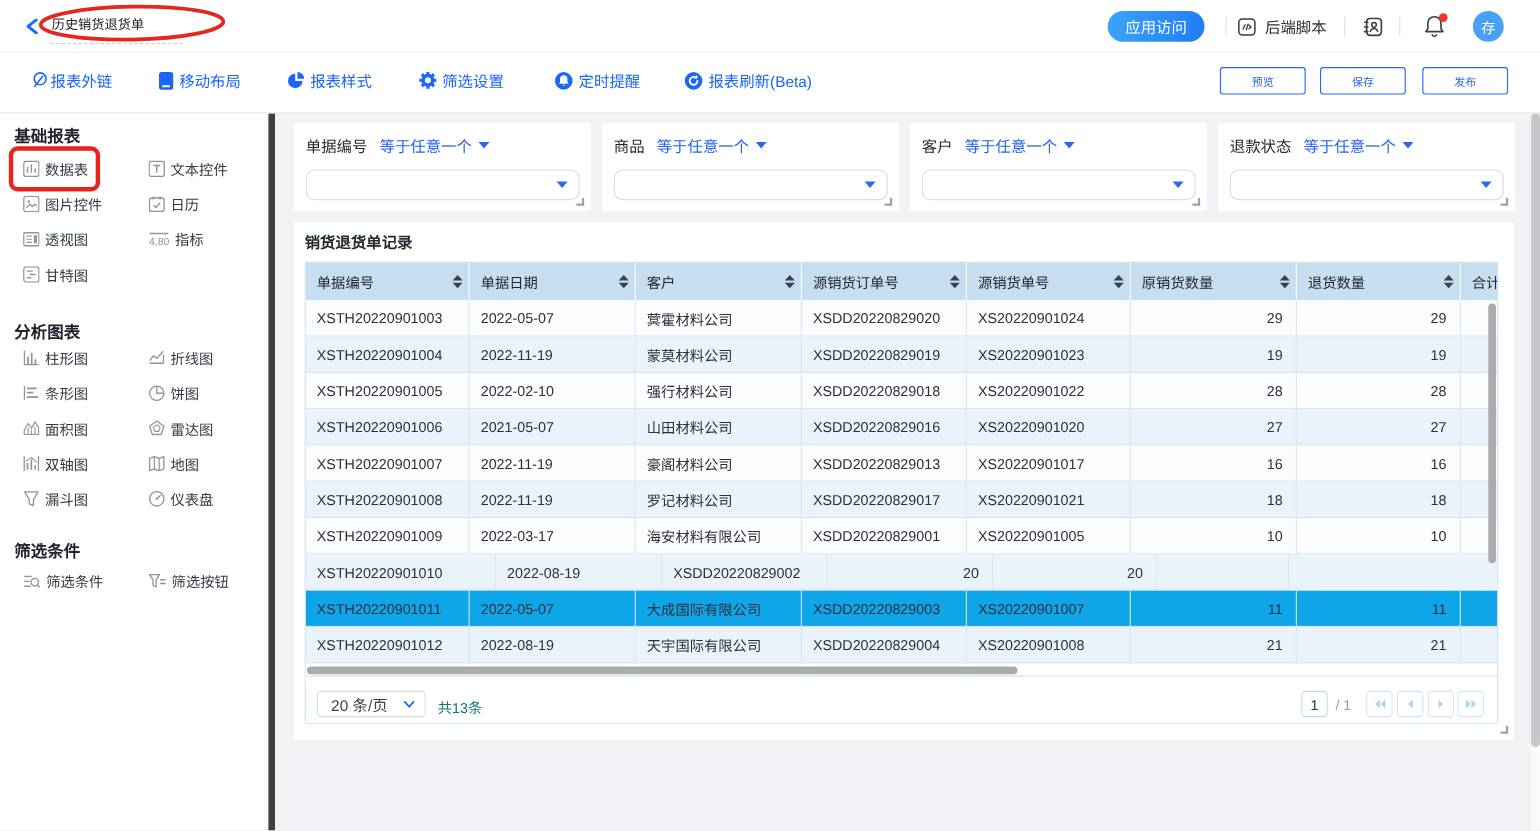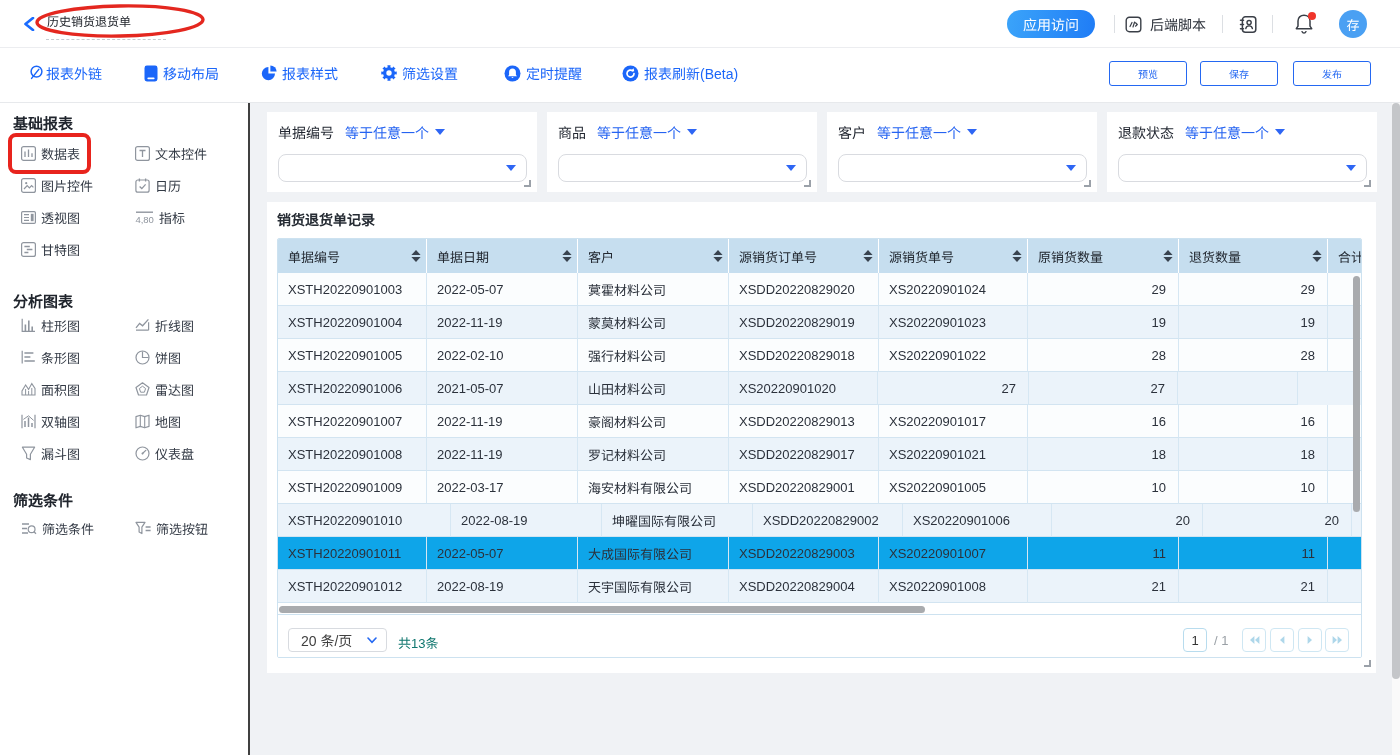--- a/index.html
+++ b/index.html
@@ -15,21 +15,21 @@
 #topright{position:absolute;right:33px;top:0;height:48px;display:flex;align-items:center}
 #appvisit{width:88px;height:28px;border-radius:14px;background:linear-gradient(100deg,#3ba4fa,#1f7cf6);color:#fff;font-size:14px;display:flex;align-items:center;justify-content:center}
 .tr-item{display:flex;align-items:center;font-size:14px;color:#2a2f38}
 #avatar{width:28px;height:28px;border-radius:50%;background:#4aa0f3;color:#fff;font-size:13px;display:flex;align-items:center;justify-content:center;margin-left:25px}
 
 #toolbar{position:absolute;left:0;top:48px;width:1400px;height:55px;background:#fff;border-bottom:1px solid #e7e9ec;z-index:4}
 .nav{position:absolute;top:0;height:50px;display:flex;align-items:center;color:#1b66f9;font-size:14px}
 .nav svg{margin-right:5px}
 .obtn{position:absolute;top:13px;width:78px;height:25px;border:1px solid #2468f2;border-radius:3px;color:#2468f2;font-size:10px;display:flex;align-items:center;justify-content:center;background:#fff}
 
-#sidebar{position:absolute;left:0;top:103px;width:250px;height:652px;background:#fff;border-right:2px solid #404040}
+#sidebar{position:absolute;left:0;top:103px;width:250px;height:652px;background:#fff;border-right:6px solid #404040}
 .shead{position:absolute;left:13px;font-size:15px;font-weight:bold;color:#20252d}
 .sitem{position:absolute;display:flex;align-items:center;color:#333a45;font-size:13px}
 .sitem svg{margin-right:5px}
 #redrect{position:absolute;left:8px;top:30px;width:83px;height:41px;border:4px solid #e8241d;border-radius:8px;z-index:9}
 
 #main{position:absolute;left:250px;top:103px;width:1142px;height:652px;background:#f0f2f5}
 .fcard{position:absolute;top:9px;width:270px;height:80px;background:#fff}
 .flabel{position:absolute;left:11px;top:10px;font-size:14px;color:#1f242e}
 .fop{position:absolute;top:10px;font-size:14px;color:#2563f1;display:flex;align-items:center}
 .fsel{position:absolute;left:11px;top:42px;height:28px;border:1px solid #d9dbe0;border-radius:8px;background:#fff}
@@ -409,20 +409,21 @@
             <div class="gc" style="width:150px">XSDD20220829018</div>
             <div class="gc" style="width:149px">XS20220901022</div>
             <div class="gc num" style="width:151px">28</div>
             <div class="gc num" style="width:149px">28</div>
             <div class="gc" style="width:120px"></div>
           </div>
       <div class="grow" style="top:133px;background:#ebf3fa">
             <div class="gc" style="width:149px">XSTH20220901006</div>
             <div class="gc" style="width:151px">2021-05-07</div>
             <div class="gc" style="width:151px">山田材料公司</div>
+            <div class="gc" style="width:150px">XSDD20220829016</div>
             <div class="gc" style="width:149px">XS20220901020</div>
             <div class="gc num" style="width:151px">27</div>
             <div class="gc num" style="width:149px">27</div>
             <div class="gc" style="width:120px"></div>
           </div>
       <div class="grow" style="top:166px;background:#fbfdfe">
             <div class="gc" style="width:149px">XSTH20220901007</div>
             <div class="gc" style="width:151px">2022-11-19</div>
             <div class="gc" style="width:151px">豪阁材料公司</div>
             <div class="gc" style="width:150px">XSDD20220829013</div>
@@ -447,23 +448,21 @@
             <div class="gc" style="width:151px">海安材料有限公司</div>
             <div class="gc" style="width:150px">XSDD20220829001</div>
             <div class="gc" style="width:149px">XS20220901005</div>
             <div class="gc num" style="width:151px">10</div>
             <div class="gc num" style="width:149px">10</div>
             <div class="gc" style="width:120px"></div>
           </div>
       <div class="grow" style="top:265px;background:#ebf3fa">
             <div class="gc" style="width:173px">XSTH20220901010</div>
             <div class="gc" style="width:151px">2022-08-19</div>
-            <div class="gc" style="width:151px">坤曜国际有限公司</div>
             <div class="gc" style="width:150px">XSDD20220829002</div>
-            <div class="gc" style="width:149px">XS20220901006</div>
             <div class="gc num" style="width:151px">20</div>
             <div class="gc num" style="width:149px">20</div>
             <div class="gc" style="width:120px"></div>
           </div>
       <div class="grow" style="top:298px;background:#0ea5e9">
             <div class="gc" style="width:149px">XSTH20220901011</div>
             <div class="gc" style="width:151px">2022-05-07</div>
             <div class="gc" style="width:151px">大成国际有限公司</div>
             <div class="gc" style="width:150px">XSDD20220829003</div>
             <div class="gc" style="width:149px">XS20220901007</div>

